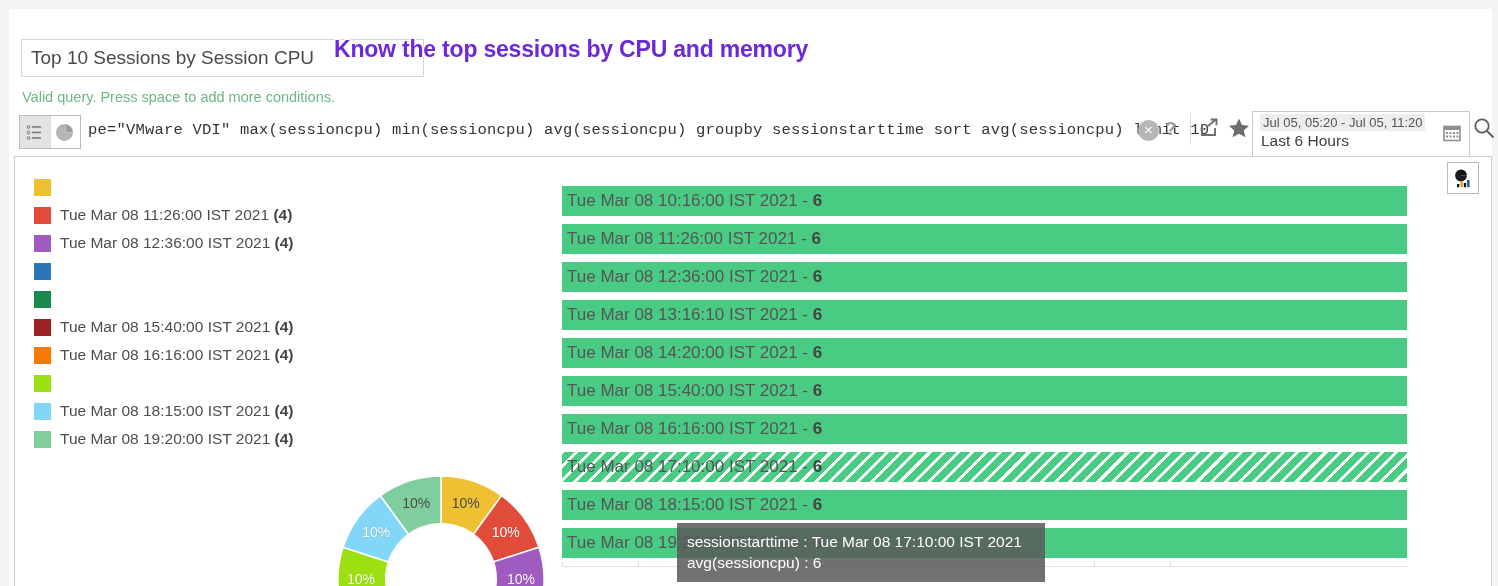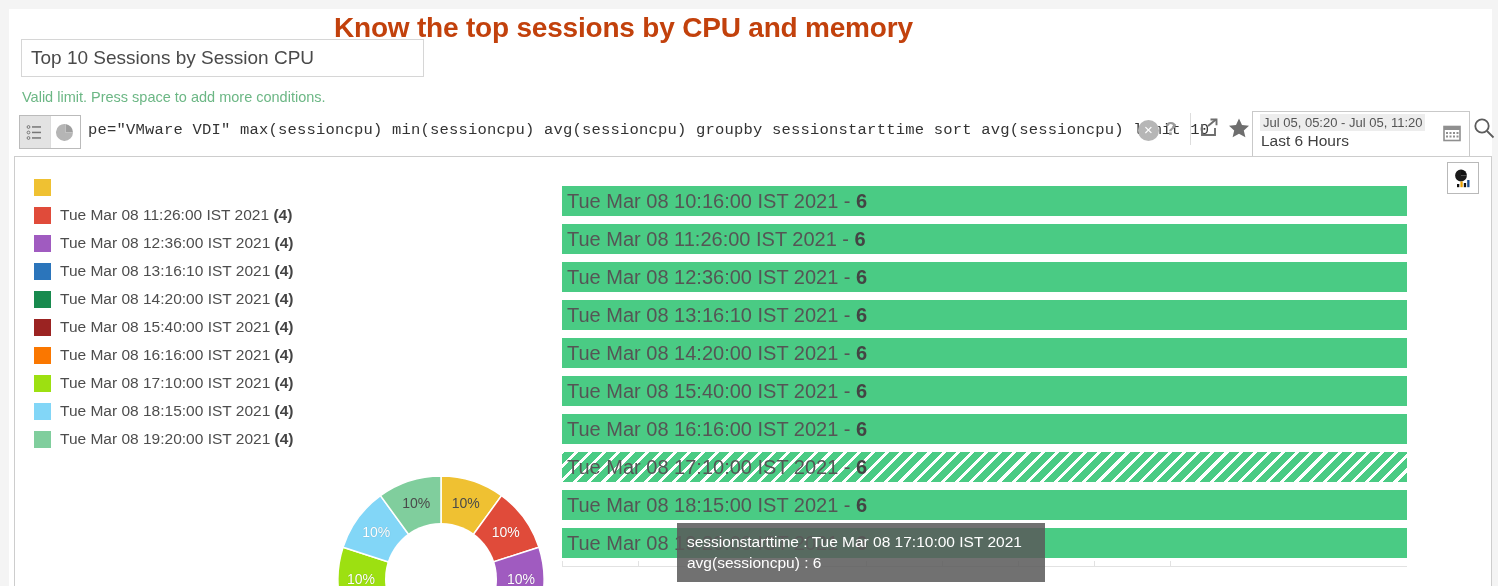--- a/index.html
+++ b/index.html
@@ -33,22 +33,22 @@
   .title-input {
     position:absolute; left:21px; top:26px; width:403px; height:38px;
     border:1px solid #d6d6d6; background:#fff;
     font-size:19px; color:#4a4a4a; line-height:36px;
     padding-left:9px; font-family:"Liberation Sans", sans-serif;
     white-space:nowrap; overflow:hidden;margin-top:13px;
   }
 
   
   .annotation {
-    position:absolute; left:334px; top:12px;
-    font-size:28px; font-weight:bold; color:#c2410c;
+    position:absolute; left:334px; top:36px;
+    font-size:23px; font-weight:bold; color:#6d28d9;
     letter-spacing:-0.2px; white-space:nowrap;
     text-shadow:
       1.5px 0 0 #fff, -1.5px 0 0 #fff, 0 1.5px 0 #fff, 0 -1.5px 0 #fff,
       1.2px 1.2px 0 #fff, -1.2px 1.2px 0 #fff, 1.2px -1.2px 0 #fff, -1.2px -1.2px 0 #fff;
   }
 
   
   .valid-msg {
     position:absolute; left:22px; top:89px;
     font-size:14.5px; color:#6cb785; white-space:nowrap;
@@ -141,21 +141,21 @@
   }
   .bar.hatched {
     background-image: repeating-linear-gradient(
       -45deg,
       #4acb84 0px, #4acb84 7px,
       #ffffff 7px, #ffffff 10px
     );
   }
   .bar-text {
     position:absolute; left:5px; top:4px;
-    font-size:20px; color:#555; white-space:nowrap; line-height:22px;
+    font-size:17px; color:#555; white-space:nowrap; line-height:22px;
   }
   .bar-val { font-weight:bold; color:#444; }
 
   
   .axis-line {
     position:absolute; left:547px; top:409px; width:845px; height:1px;
     background:#e2e2e2;
   }
   .axis-tick {
     position:absolute; top:404px; width:1px; height:6px; background:#e2e2e2;
@@ -175,21 +175,21 @@
 <div class="page">
 
   <div class="top-strip"></div>
   <div class="left-gutter"></div>
   <div class="right-gutter"></div>
 
   <div class="title-input">Top 10 Sessions by Session CPU</div>
 
   <div class="annotation">Know the top sessions by CPU and memory</div>
 
-  <div class="valid-msg">Valid limit. Press space to add more conditions.</div>
+  <div class="valid-msg">Valid query. Press space to add more conditions.</div>
 
   <div class="query-bar">
     <div class="view-toggle">
       <div class="vt-btn active">
         <svg width="17" height="17" viewBox="0 0 17 17">
           <circle cx="2.5" cy="3" r="1.4" fill="none" stroke="#777" stroke-width="1"></circle>
           <circle cx="2.5" cy="8.5" r="1.4" fill="none" stroke="#777" stroke-width="1"></circle>
           <circle cx="2.5" cy="14" r="1.4" fill="none" stroke="#777" stroke-width="1"></circle>
           <rect x="6" y="2.2" width="9" height="1.5" fill="#777"></rect>
           <rect x="6" y="7.7" width="9" height="1.5" fill="#777"></rect>
@@ -273,37 +273,34 @@
       <div class="legend-row">
         <span class="swatch" style="background:#e04b3a"></span>
         <span class="legend-label"><span>Tue Mar 08 11:26:00 IST 2021</span> <span class="legend-count">(4)</span></span>
       </div>
       <div class="legend-row">
         <span class="swatch" style="background:#a05bc0"></span>
         <span class="legend-label"><span>Tue Mar 08 12:36:00 IST 2021</span> <span class="legend-count">(4)</span></span>
       </div>
       <div class="legend-row">
         <span class="swatch" style="background:#2b75bb"></span>
-        <span class="legend-label"><span>Tue Mar 08 13:16:10 IST 2021</span> <span class="legend-count">(4)</span></span>
       </div>
       <div class="legend-row">
         <span class="swatch" style="background:#188a4e"></span>
-        <span class="legend-label"><span>Tue Mar 08 14:20:00 IST 2021</span> <span class="legend-count">(4)</span></span>
       </div>
       <div class="legend-row">
         <span class="swatch" style="background:#9b2322"></span>
         <span class="legend-label"><span>Tue Mar 08 15:40:00 IST 2021</span> <span class="legend-count">(4)</span></span>
       </div>
       <div class="legend-row">
         <span class="swatch" style="background:#fa7700"></span>
         <span class="legend-label"><span>Tue Mar 08 16:16:00 IST 2021</span> <span class="legend-count">(4)</span></span>
       </div>
       <div class="legend-row">
         <span class="swatch" style="background:#9de011"></span>
-        <span class="legend-label"><span>Tue Mar 08 17:10:00 IST 2021</span> <span class="legend-count">(4)</span></span>
       </div>
       <div class="legend-row">
         <span class="swatch" style="background:#82d6f7"></span>
         <span class="legend-label"><span>Tue Mar 08 18:15:00 IST 2021</span> <span class="legend-count">(4)</span></span>
       </div>
       <div class="legend-row">
         <span class="swatch" style="background:#80ce9d"></span>
         <span class="legend-label"><span>Tue Mar 08 19:20:00 IST 2021</span> <span class="legend-count">(4)</span></span>
       </div>
     </div>

